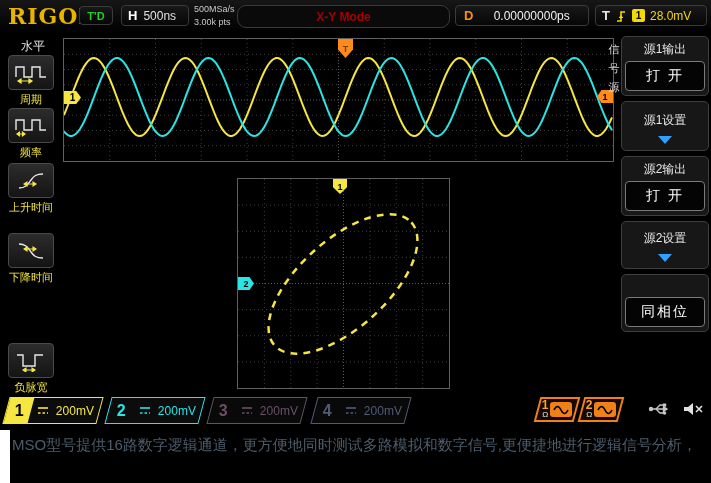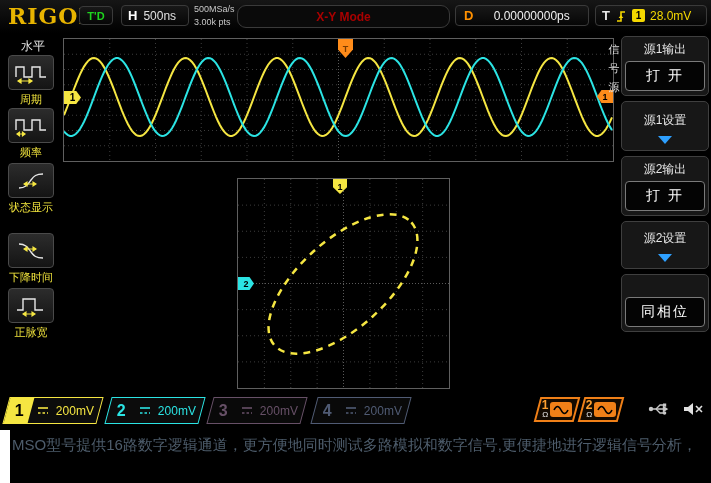--- a/index.html
+++ b/index.html
@@ -139,43 +139,43 @@
         <div class="rail-label">频率</div>
       </div>
 
       <div class="rail-item" style="top:130px">
         <div class="rail-btn">
           <svg width="34" height="22" viewBox="0 0 34 22">
             <path d="M5 18 C12 18 14 14 17 10 C20 6 22 4 29 4" stroke="#e8e8e8" stroke-width="1.4" fill="none"></path>
             <path d="M10 14 h12 M10 14 l3 -2 v4 z M22 14 l-3 -2 v4 z" stroke="#f5e642" stroke-width="1.1" fill="#f5e642"></path>
           </svg>
         </div>
-        <div class="rail-label">状态显示</div>
+        <div class="rail-label">上升时间</div>
       </div>
 
       <div class="rail-item" style="top:200px">
         <div class="rail-btn">
           <svg width="34" height="22" viewBox="0 0 34 22">
             <path d="M5 4 C12 4 14 8 17 12 C20 16 22 18 29 18" stroke="#e8e8e8" stroke-width="1.4" fill="none"></path>
             <path d="M10 9 h12 M10 9 l3 -2 v4 z M22 9 l-3 -2 v4 z" stroke="#f5e642" stroke-width="1.1" fill="#f5e642"></path>
           </svg>
         </div>
         <div class="rail-label">下降时间</div>
       </div>
 
-      <div class="rail-item" style="top:255px">
-        <div class="rail-btn">
-          <svg width="34" height="22" viewBox="0 0 34 22">
-            <path d="M3 15 h6 V4 h12 V15 h8" stroke="#e8e8e8" stroke-width="1.4" fill="none"></path>
-            <path d="M9 19 h12 M9 19 l3 -2 v4 z M21 19 l-3 -2 v4 z" stroke="#f5e642" stroke-width="1.1" fill="#f5e642"></path>
-          </svg>
-        </div>
-        <div class="rail-label">正脉宽</div>
-      </div>
-
+
+      <div class="rail-item" style="top:310px">
+        <div class="rail-btn">
+          <svg width="34" height="22" viewBox="0 0 34 22">
+            <path d="M3 5 h6 V16 h12 V5 h8" stroke="#e8e8e8" stroke-width="1.4" fill="none"></path>
+            <path d="M9 20 h12 M9 20 l3 -2 v4 z M21 20 l-3 -2 v4 z" stroke="#f5e642" stroke-width="1.1" fill="#f5e642"></path>
+          </svg>
+        </div>
+        <div class="rail-label">负脉宽</div>
+      </div>
     </div>
 
     <div class="wave-win">
       <svg id="wave-svg" width="549" height="122">
           <line x1="45.75" y1="0" x2="45.75" y2="122" stroke="#3c3c3c" stroke-width="1" stroke-dasharray="1 3"></line>
           <line x1="91.5" y1="0" x2="91.5" y2="122" stroke="#3c3c3c" stroke-width="1" stroke-dasharray="1 3"></line>
           <line x1="137.25" y1="0" x2="137.25" y2="122" stroke="#3c3c3c" stroke-width="1" stroke-dasharray="1 3"></line>
           <line x1="183" y1="0" x2="183" y2="122" stroke="#3c3c3c" stroke-width="1" stroke-dasharray="1 3"></line>
           <line x1="228.75" y1="0" x2="228.75" y2="122" stroke="#3c3c3c" stroke-width="1" stroke-dasharray="1 3"></line>
           <line x1="274.5" y1="0" x2="274.5" y2="122" stroke="#5a5a5a" stroke-width="1" stroke-dasharray="1 2"></line>

